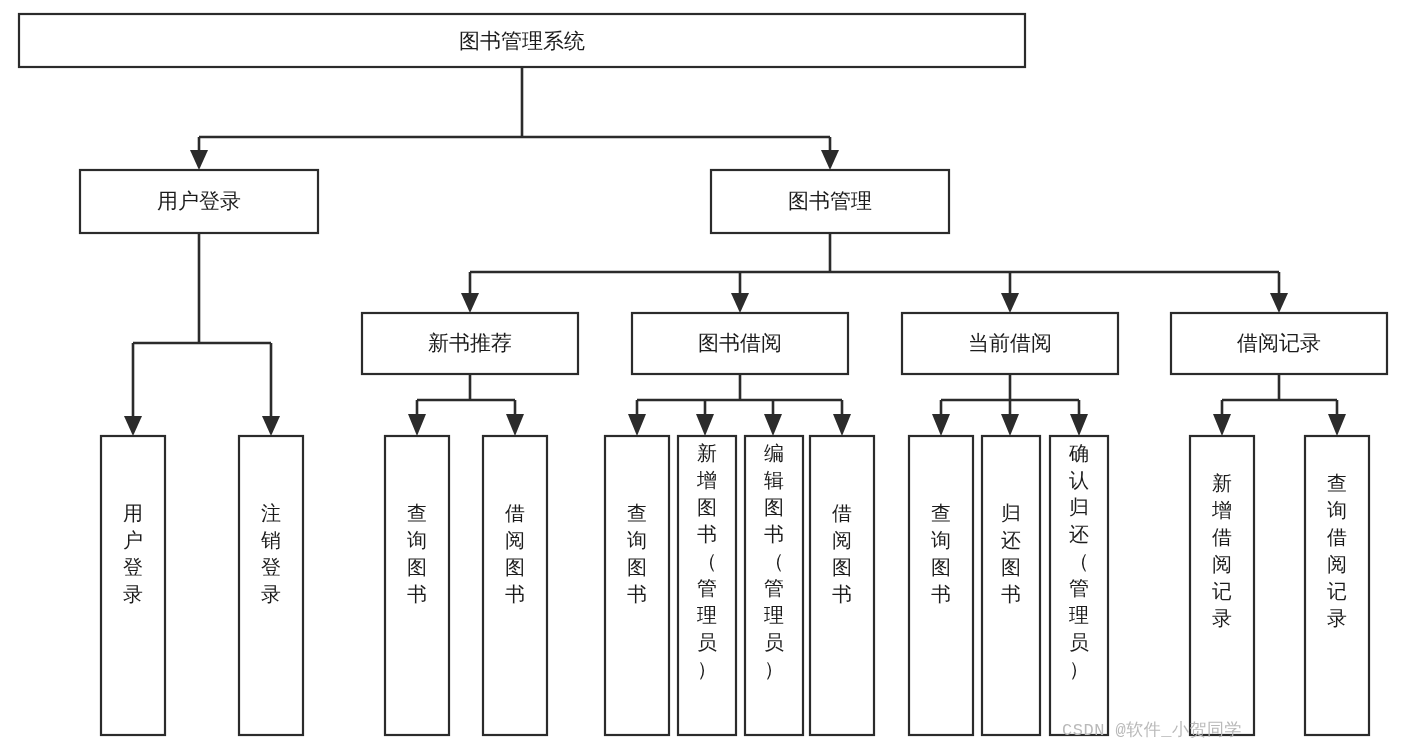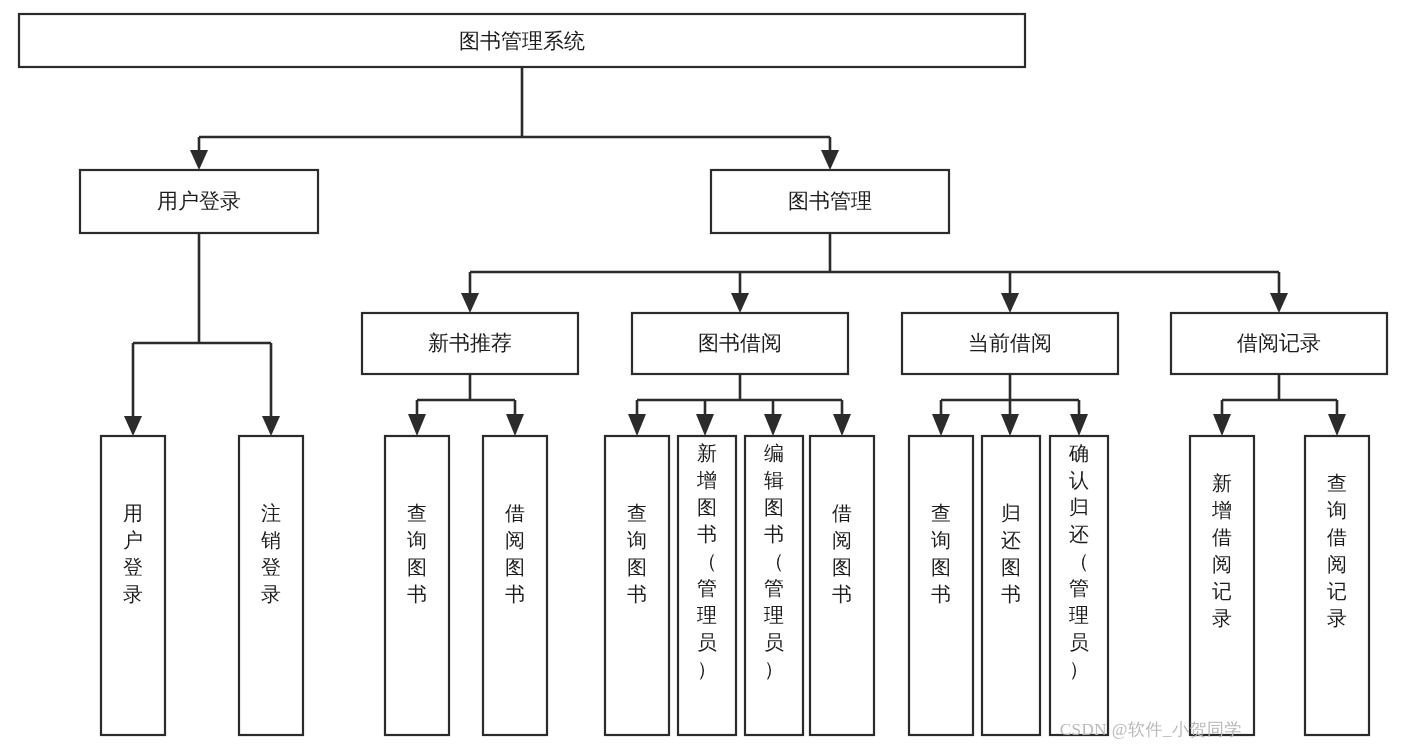--- a/index.html
+++ b/index.html
@@ -54,21 +54,21 @@
   .node-label-v {
     fill: #1c1c1c;
     font-family: "Liberation Sans", "DejaVu Sans", sans-serif;
     font-size: 20px;
     text-anchor: middle;
   }
   .watermark-text {
     position: absolute;
     right: 14px;
     bottom: 6px;
-    font-family: Liberation Serif, serif;
+    font-family: Liberation Mono, monospace;
     font-size: 17px;
     color: #b9b9b9;
     letter-spacing: 0.5px;
     white-space: nowrap;
     pointer-events: none;
     user-select: none;
   }
 </style>
 </head>
 <body>

